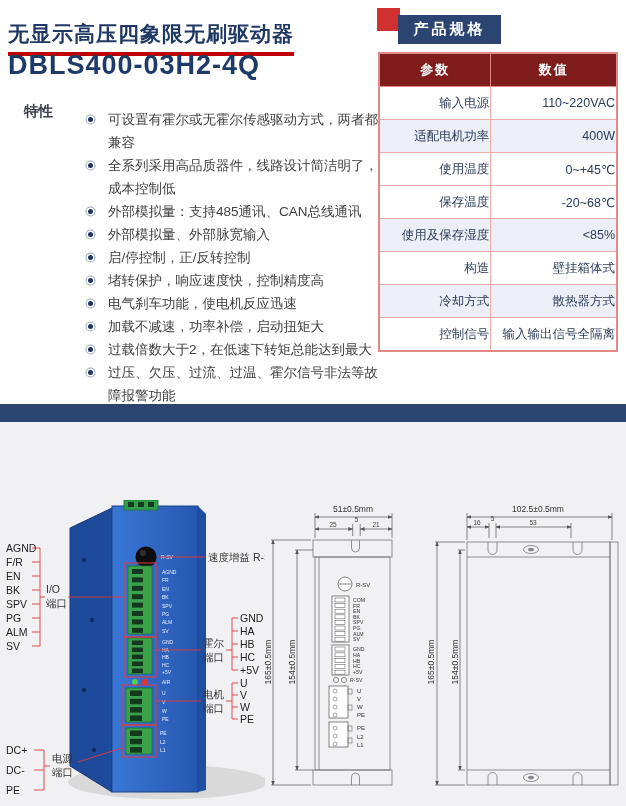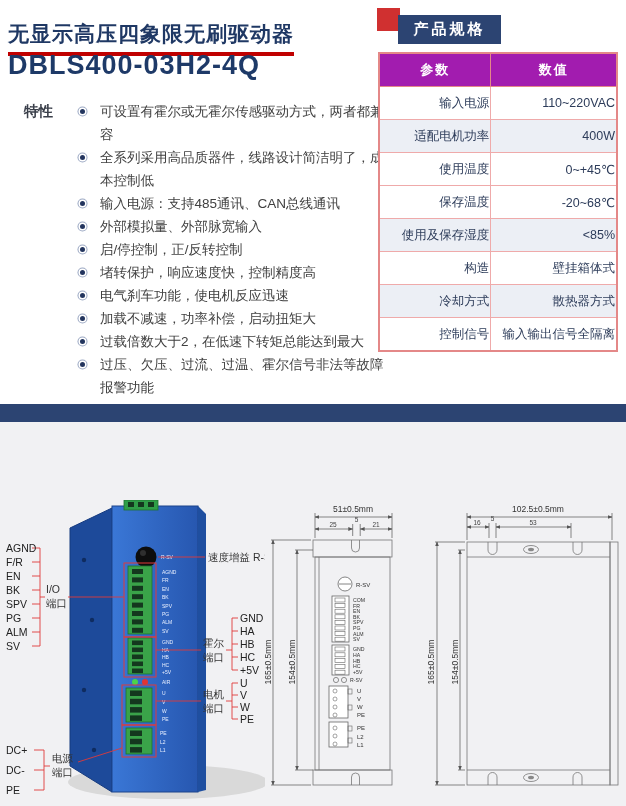--- a/index.html
+++ b/index.html
@@ -19,21 +19,21 @@
   .model{
     position:absolute;left:8px;top:50px;
     font-size:27px;font-weight:600;color:#1e3a68;letter-spacing:1px;
   }
   
   .features{position:absolute;left:24px;top:100px;width:370px;display:flex;}
   .features-heading{
     font-size:14.5px;font-weight:bold;color:#3a3f4a;width:52px;flex:none;
     padding-top:2px;
   }
-  .features ul{list-style:none;margin:0;padding:0;width:318px;}
+  .features ul{list-style:none;margin:8px;padding:0;width:318px;}
   .features li{
     position:relative;padding-left:24px;font-size:13.5px;color:#404040;
     line-height:23px;
   }
   .features li::before{
     content:"";position:absolute;left:4px;top:9px;width:5px;height:5px;
     border-radius:50%;background:#23355e;
     box-shadow:0 0 0 1.5px #ffffff,0 0 0 2.5px #9aa7c2;
   }
   
@@ -44,21 +44,21 @@
     position:absolute;left:398px;top:15px;width:103px;height:29px;
     background:#2c4472;color:#ffffff;display:flex;align-items:center;
     justify-content:center;font-size:15px;font-weight:bold;letter-spacing:3px;
   }
   table.spec{
     position:absolute;left:378px;top:52px;width:240px;
     border-collapse:collapse;font-size:12.5px;color:#2d3c5a;
     border:2px solid #e48888;table-layout:fixed;
   }
   table.spec th{
-    background:#a21caf;color:#ffffff;height:30px;font-weight:bold;
+    background:#7f1d1d;color:#ffffff;height:30px;font-weight:bold;
     border:1px solid #e48888;font-size:13px;letter-spacing:2px;
   }
   table.spec td{
     height:30px;text-align:right;border:1px solid #efaaaa;background:#ffffff;
   }
   table.spec tbody tr:nth-child(2) td,
   table.spec tbody tr:nth-child(5) td,
   table.spec tbody tr:nth-child(7) td{background:#eceff5;}
   table.spec col.c1{width:47%;}
   table.spec col.c2{width:53%;}
@@ -81,21 +81,21 @@
 <body>
 
 <h1 class="title">无显示高压四象限无刷驱动器</h1>
 <div class="model">DBLS400-03H2-4Q</div>
 
 <div class="features">
   <div class="features-heading">特性</div>
   <ul>
     <li>可设置有霍尔或无霍尔传感驱动方式，两者都兼容</li>
     <li>全系列采用高品质器件，线路设计简洁明了，成本控制低</li>
-    <li>输入电源：支持485通讯、CAN总线通讯</li>
+    <li>外部模拟量：支持485通讯、CAN总线通讯</li>
     <li>外部模拟量、外部脉宽输入</li>
     <li>启/停控制，正/反转控制</li>
     <li>堵转保护，响应速度快，控制精度高</li>
     <li>电气刹车功能，使电机反应迅速</li>
     <li>加载不减速，功率补偿，启动扭矩大</li>
     <li>过载倍数大于2，在低速下转矩总能达到最大</li>
     <li>过压、欠压、过流、过温、霍尔信号非法等故障报警功能</li>
   </ul>
 </div>
 

